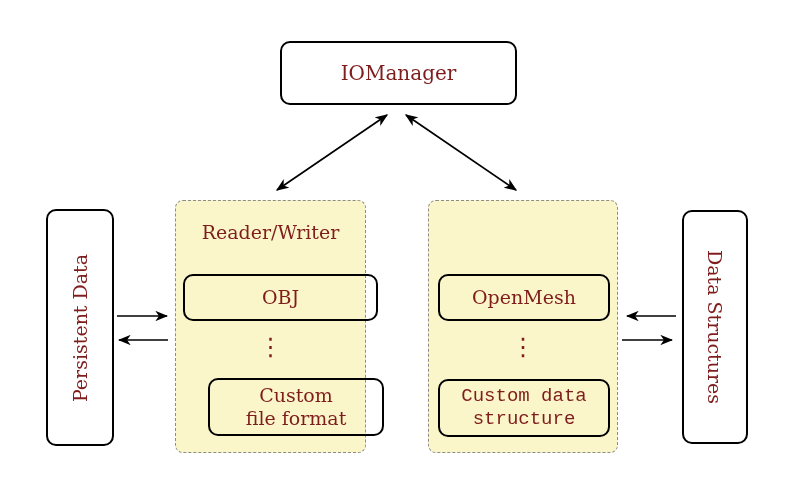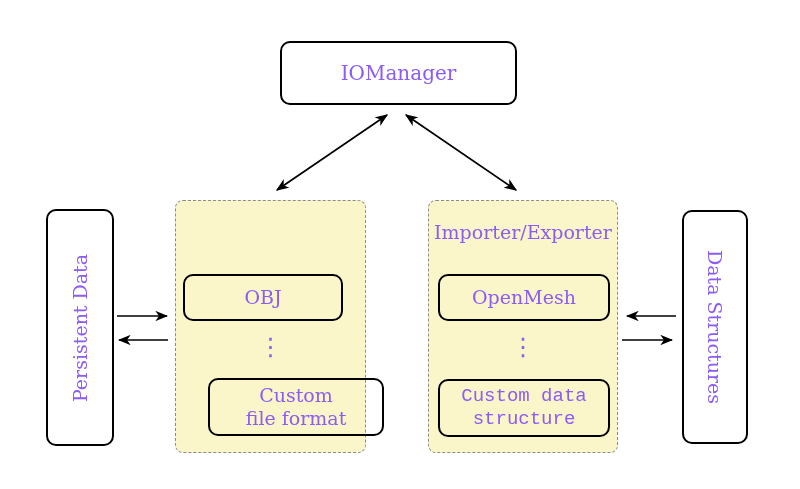--- a/index.html
+++ b/index.html
@@ -2,21 +2,21 @@
 <html><head>
 <meta charset="utf-8">
 <style>
   html, body { margin: 0; padding: 0; background: #ffffff; }
   #canvas {
     position: relative;
     width: 800px;
     height: 489px;
     background: #ffffff;
     font-family: "DejaVu Serif", "Liberation Serif", serif;
-    color: #8b5cf6;
+    color: #7f1d1d;
     overflow: hidden;
   }
   .node {
     position: absolute;
     box-sizing: border-box;
     background: #ffffff;
     border: 2.5px solid #000000;
     border-radius: 10px;
     display: flex;
     align-items: center;
@@ -99,32 +99,32 @@
 
   <div class="node vnode rot-ccw" style="left:46px; top:209px; width:68px; height:237px;">
     <span>Persistent Data</span>
   </div>
 
   <div class="node vnode rot-cw" style="left:682px; top:210px; width:66px; height:234px;">
     <span>Data Structures</span>
   </div>
 
   <div class="group" style="left:175px; top:200px; width:191px; height:253px;">
-    <div class="inner-box" style="left:7px; top:73px; width:160px; height:47px;">
+    <div class="group-title">Reader/Writer</div>
+    <div class="inner-box" style="left:7px; top:73px; width:195px; height:47px;">
       <span>OBJ</span>
     </div>
     <div class="dots" style="top:134px;">⋮</div>
     <div class="inner-box" style="left:7px; top:177px; width:176px; height:58px;margin-left:25px;">
       <span>Custom
 file format</span>
     </div>
   </div>
 
   <div class="group" style="left:428px; top:200px; width:190px; height:253px;">
-    <div class="group-title">Importer/Exporter</div>
     <div class="inner-box" style="left:9px; top:73px; width:172px; height:47px;justify-content:center;">
       <span>OpenMesh</span>
     </div>
     <div class="dots" style="top:134px;">⋮</div>
     <div class="inner-box" style="left:9px; top:178px; width:172px; height:58px;font-family:Liberation Mono, monospace;">
       <span>Custom data
 structure</span>
     </div>
   </div>
 

